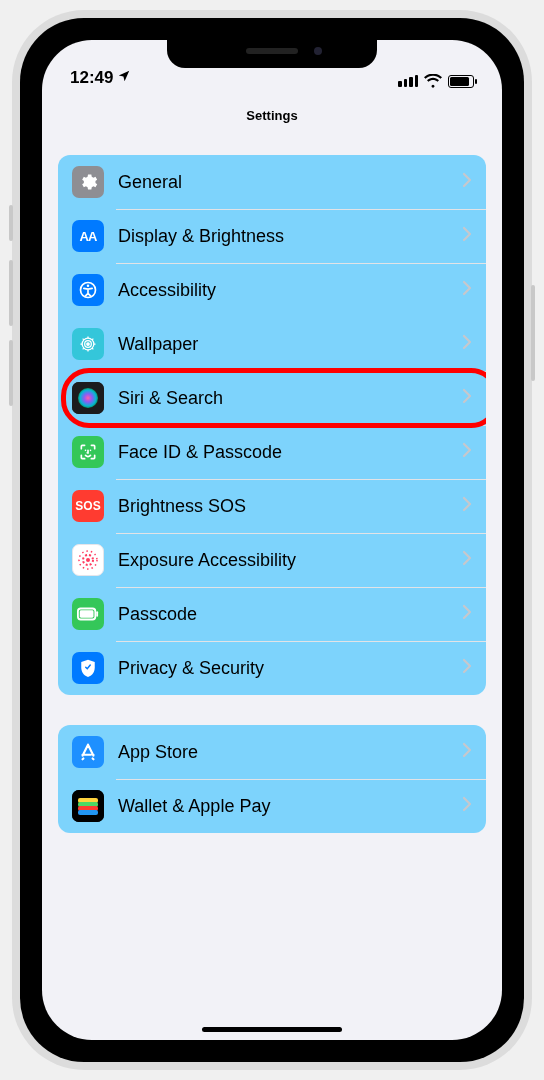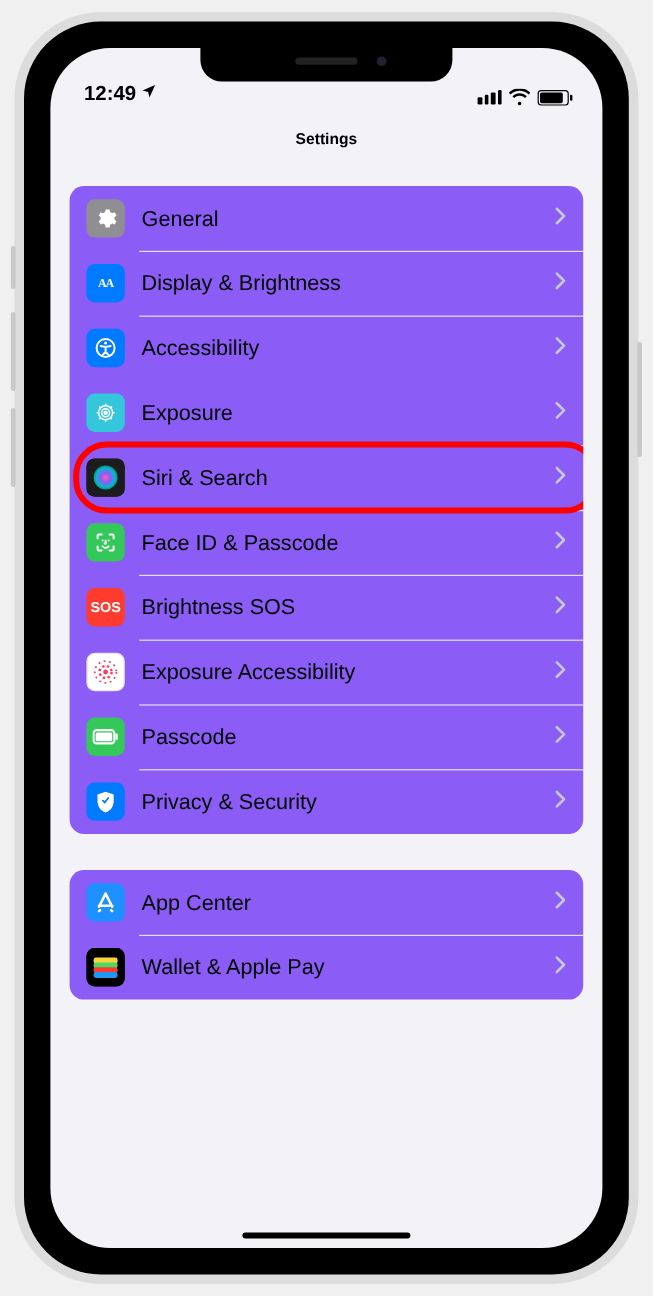--- a/index.html
+++ b/index.html
@@ -87,21 +87,21 @@
     font-size: 13px;
     font-weight: 700;
     padding: 18px 0 12px;
     color:#000;
   }
   
   .content {
     padding: 20px 16px 0;
   }
   .group {
-    background:#8b5cf6;
+    background:#7dd3fc;
     border-radius:12px;
     overflow:hidden;
     margin-bottom: 30px;
     position:relative;
   }
   .row {
     display:flex;
     align-items:center;
     height:54px;
     padding: 0 14px 0 14px;
@@ -205,21 +205,21 @@
                   <path d="M12 8a4 4 0 100 8 4 4 0 000-8zm9 4a7.5 7.5 0 00-.1-1.2l2.1-1.6-2-3.4-2.5 1a7 7 0 00-2-1.2L16 3h-4l-.5 2.6a7 7 0 00-2 1.2l-2.5-1-2 3.4 2.1 1.6A7.5 7.5 0 007 12c0 .4 0 .8.1 1.2l-2.1 1.6 2 3.4 2.5-1a7 7 0 002 1.2L12 21h4l.5-2.6a7 7 0 002-1.2l2.5 1 2-3.4-2.1-1.6c.1-.4.1-.8.1-1.2z"></path>
                 </svg>
               </div>
               <div class="row-label">General</div>
               <div class="chevron"><svg width="10" height="16" viewBox="0 0 10 16">
                   <path d="M2 2l6 6-6 6" fill="none" stroke="#c7c7cc" stroke-width="2.2" stroke-linecap="round" stroke-linejoin="round"></path>
                 </svg></div>
             </div>
             <div class="row">
               <div class="icon-box" style="background: rgb(0, 122, 255);">
-                <span style="font-size:10px;font-weight:700;letter-spacing:-1px;color:#fff;font-family:Liberation Serif, serif;">AA</span>
+                <span style="font-size:13px;font-weight:700;letter-spacing:-1px;color:#fff;">AA</span>
               </div>
               <div class="row-label">Display &amp; Brightness</div>
               <div class="chevron"><svg width="10" height="16" viewBox="0 0 10 16">
                   <path d="M2 2l6 6-6 6" fill="none" stroke="#c7c7cc" stroke-width="2.2" stroke-linecap="round" stroke-linejoin="round"></path>
                 </svg></div>
             </div>
             <div class="row">
               <div class="icon-box" style="background: rgb(0, 122, 255);">
                 <svg width="20" height="20" viewBox="0 0 24 24" fill="none" stroke="#fff" stroke-width="2">
                   <circle cx="12" cy="12" r="9"></circle>
@@ -235,21 +235,21 @@
             <div class="highlight-ring"></div>
             <div class="row">
               <div class="icon-box" style="background: rgb(52, 198, 218);">
                 <svg width="20" height="20" viewBox="0 0 24 24" fill="none" stroke="#fff" stroke-width="1.5">
                   <circle cx="12" cy="12" r="4"></circle>
                   <circle cx="12" cy="12" r="7"></circle>
                   <circle cx="12" cy="12" r="1.5" fill="#fff"></circle>
                   <path d="M12 3v2M12 19v2M3 12h2M19 12h2M5.6 5.6l1.4 1.4M17 17l1.4 1.4M18.4 5.6L17 7M7 17l-1.4 1.4"></path>
                 </svg>
               </div>
-              <div class="row-label">Exposure</div>
+              <div class="row-label">Wallpaper</div>
               <div class="chevron"><svg width="10" height="16" viewBox="0 0 10 16">
                   <path d="M2 2l6 6-6 6" fill="none" stroke="#c7c7cc" stroke-width="2.2" stroke-linecap="round" stroke-linejoin="round"></path>
                 </svg></div>
             </div>
             <div class="row">
               <div class="icon-box" style="background: rgb(28, 28, 30);">
                 <svg width="32" height="32" viewBox="0 0 32 32">
                   <defs>
                     <radialGradient id="sg">
                       <stop offset="0%" stop-color="#ff5ea9"></stop>
@@ -329,21 +329,21 @@
                 </svg></div>
             </div>
           </div>
         <div class="group" id="group2">
             <div class="row">
               <div class="icon-box" style="background: rgb(30, 144, 255);">
                 <svg width="22" height="22" viewBox="0 0 24 24" fill="none" stroke="#fff" stroke-width="2.3" stroke-linecap="round">
                   <path d="M12 4l-6 12M12 4l6 12M6 15h9M17 15h1M7 19l-1 1M17 19l1 1"></path>
                 </svg>
               </div>
-              <div class="row-label">App Center</div>
+              <div class="row-label">App Store</div>
               <div class="chevron"><svg width="10" height="16" viewBox="0 0 10 16">
                   <path d="M2 2l6 6-6 6" fill="none" stroke="#c7c7cc" stroke-width="2.2" stroke-linecap="round" stroke-linejoin="round"></path>
                 </svg></div>
             </div>
             <div class="row">
               <div class="icon-box" style="background: rgb(0, 0, 0);">
                 <svg width="32" height="32" viewBox="0 0 32 32">
                   <rect width="32" height="32" rx="7" fill="#000"></rect>
                   <rect x="6" y="8" width="20" height="5" rx="2" fill="#ffd33d"></rect>
                   <rect x="6" y="12" width="20" height="5" rx="2" fill="#4cd964"></rect>

